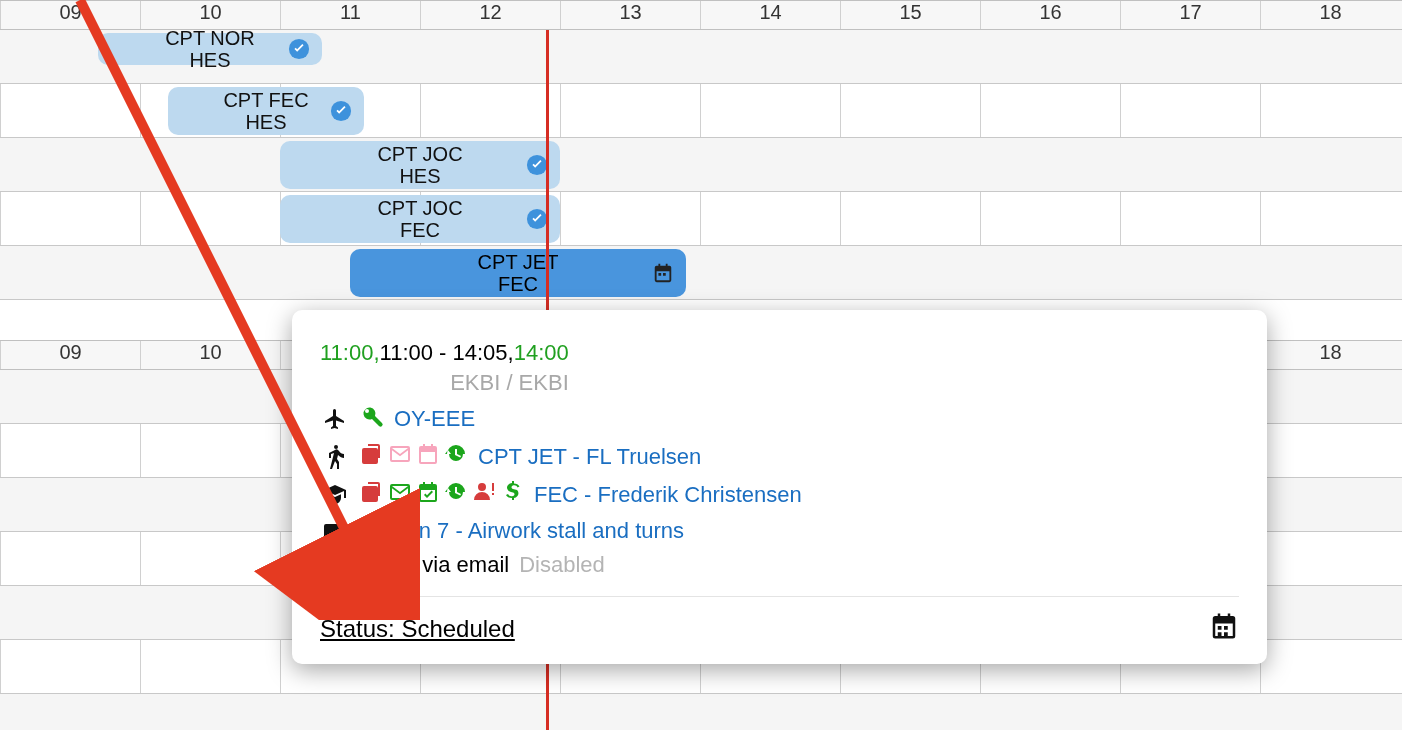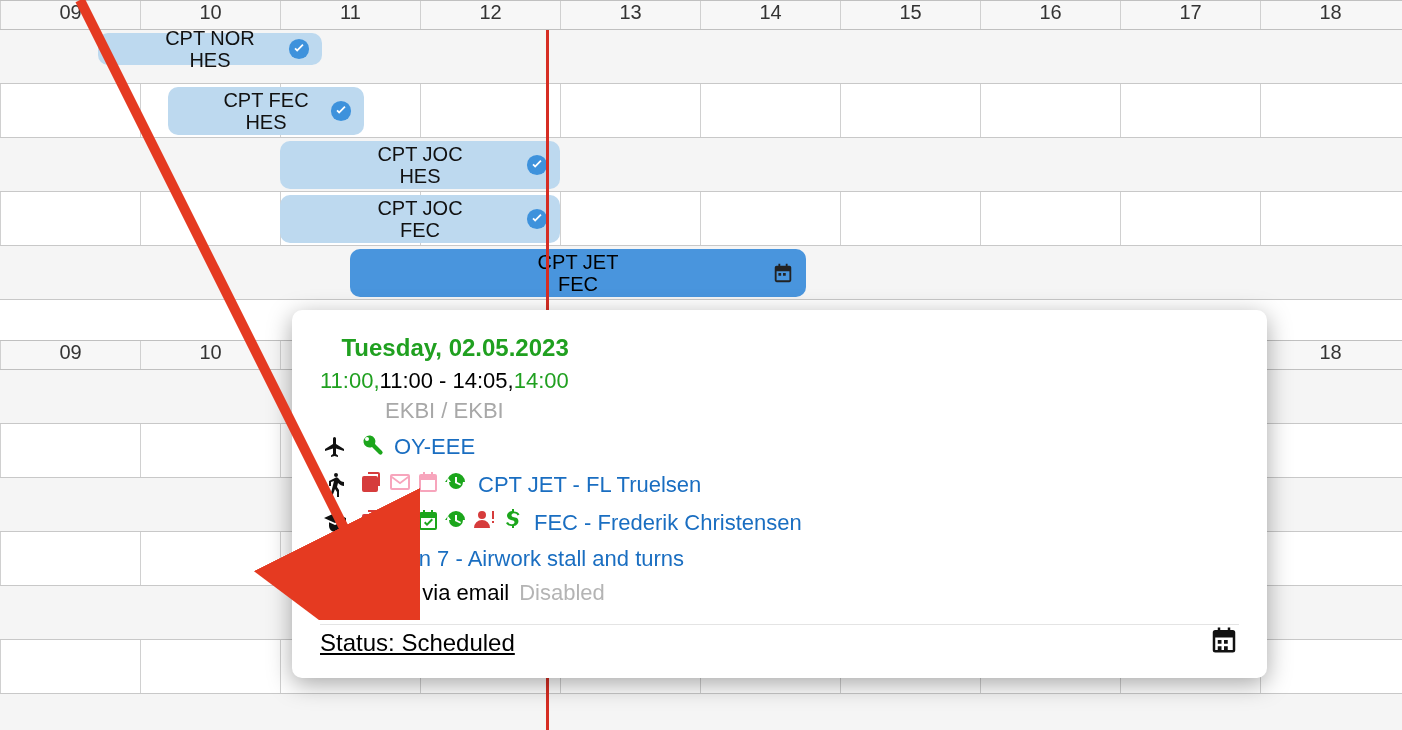--- a/index.html
+++ b/index.html
@@ -57,32 +57,32 @@
   .popup {
     position: absolute; background: #fff; border-radius: 10px;
     box-shadow: 0 6px 25px rgba(0,0,0,.35); padding: 24px 28px 18px 28px;
     left: 292px; top: 310px; width: 975px;
   }
   .popup .hdr { display: flex; justify-content: space-between; align-items: flex-start; }
   .popup .title { font-weight: 700; font-size: 26px; }
   .popup .date { color: #20a020; font-weight: 700; font-size: 24px; text-align: right; }
   .popup .times { font-size: 22px; text-align: right; margin-top: 6px; }
   .popup .times .green { color: #20a020; }
-  .popup .airports { color: #a8a8a8; font-size: 22px; text-align: center; margin-top: 4px; }
+  .popup .airports { color: #a8a8a8; font-size: 22px; text-align: right; margin-top: 4px; }
 
   .line { display: flex; align-items: center; gap: 10px; margin-top: 8px; font-size: 22px; }
   .line .lead-icon { width: 30px; display: flex; justify-content: center; }
   .line a { color: #1a6ec1; text-decoration: none; }
   .line .mini-icons { display: flex; gap: 4px; align-items: center; }
   .mini-icons svg { width: 24px; height: 24px; }
 
   .muted { color: #b4b4b4; }
 
   .popup hr { margin-top: 18px; border: none; border-top: 1px solid #e4e4e4; }
-  .popup .foot { display: flex; justify-content: space-between; align-items: center; }
+  .popup .foot { margin-top: 14px; display: flex; justify-content: space-between; align-items: center; }
   .status { font-size: 24px; text-decoration: underline; }
   .foot svg { width: 30px; height: 30px; }
 </style>
 </head>
 <body>
 
 <div class="time-header" style="top:0">
   <div class="slot">09</div>
   <div class="slot">10</div>
   <div class="slot">11</div>
@@ -134,21 +134,21 @@
           <path class="tick" d="M7 12l3 3 7-7-1.4-1.4L10 12.2 8.4 10.6 7 12z"></path>
         </svg></span>
     </div>
     <div class="ev" style="top: 165px; left: 280px; width: 280px; height: 48px;">
       <div class="label">CPT JOC<br>FEC</div>
       <span class="badge"><svg class="check-circle" viewBox="0 0 24 24" width="22" height="22">
           <circle cx="12" cy="12" r="11"></circle>
           <path class="tick" d="M7 12l3 3 7-7-1.4-1.4L10 12.2 8.4 10.6 7 12z"></path>
         </svg></span>
     </div>
-    <div class="ev sel" style="top: 219px; left: 350px; width: 456px; height: 48px;">
+    <div class="ev sel" style="top: 219px; left: 350px; width: 336px; height: 48px;">
       <div class="label">CPT JET<br>FEC</div>
       <span class="badge"><svg class="cal-icon" viewBox="0 0 24 24" width="22" height="22">
           <path d="M5 4h2V2h2v2h6V2h2v2h2a2 2 0 012 2v14a2 2 0 01-2 2H5a2 2 0 01-2-2V6a2 2 0 012-2zm0 6v10h14V10H5zm2 2h3v3H7v-3zm5 0h3v3h-3v-3z"></path>
         </svg></span>
     </div>
   </div>
 
 <div class="time-header" style="top:340px">
   <div class="slot">09</div>
   <div class="slot">10</div>
@@ -182,21 +182,20 @@
   <div class="row"></div>
   <div class="row"></div>
   <div class="row"></div>
 </div>
 
 <div class="now-line" style="left: 546px;"></div>
 
 <div class="popup">
   <div class="hdr">
     <div style="text-align:right">
-      <div class="date">Tuesday, 02.05.2023</div>
       <div class="times">
         <span class="green">11:00,</span><span>11:00 - 14:05,</span><span class="green">14:00</span>
       </div>
       <div class="airports">EKBI / EKBI</div>
     </div>
   </div>
 
   <div class="line">
     <span class="lead-icon">
       <svg viewBox="0 0 24 24" width="24" height="24">

